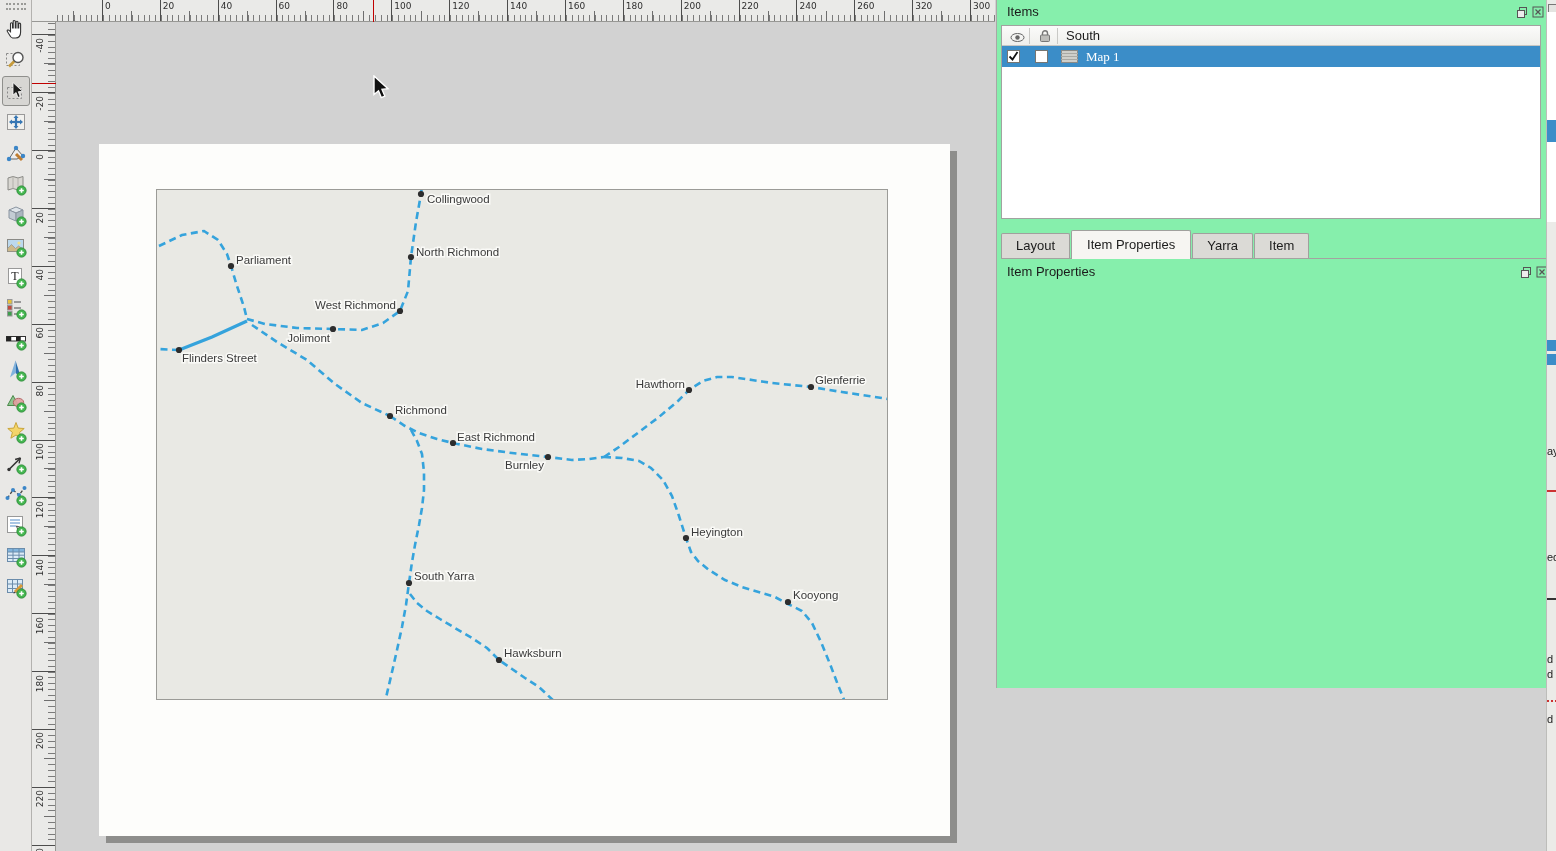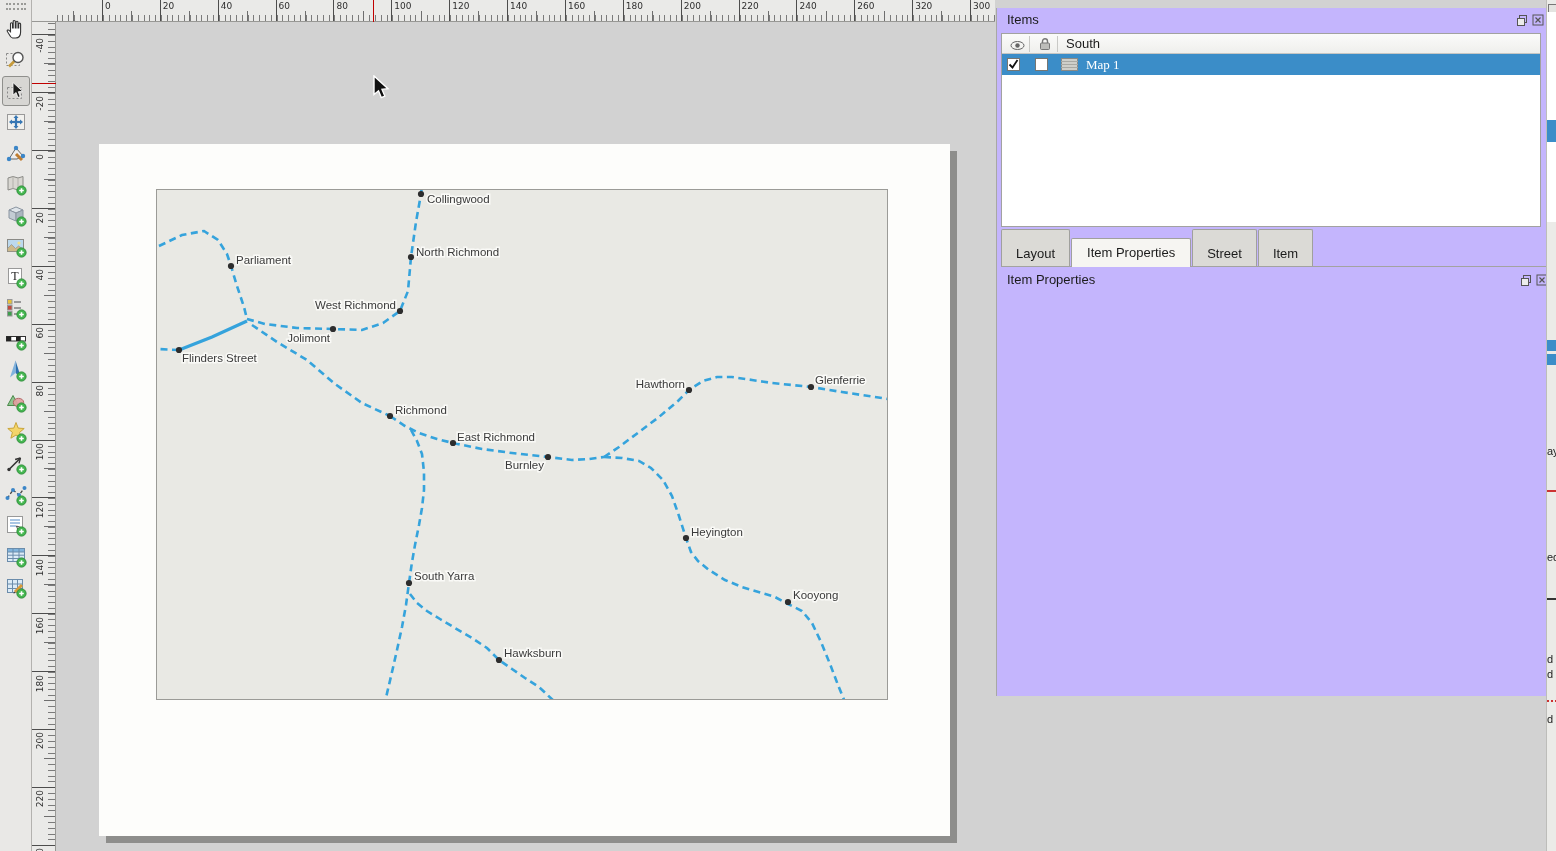--- a/index.html
+++ b/index.html
@@ -46,35 +46,35 @@
   .page{position:absolute;left:99px;top:144px;width:851px;height:692px;background:#fdfdfb;
         box-shadow:7px 7px 0 0 #8e8e8c;}
   .map-item{position:absolute;left:57px;top:45px;width:732px;height:511px;background:#e9e9e4;
             border:1px solid #9b9b97;}
   .map-item svg{display:block;}
 
   
   .cursor{position:absolute;left:372px;top:75px;pointer-events:none;}
 
   
-  .right-panel{position:absolute;left:996px;top:8px;width:550px;height:688px;background:#c4b5fd;
+  .right-panel{position:absolute;left:996px;top:0;width:550px;height:688px;background:#86efac;
                border-left:1px solid #a8a8a5;font-size:13px;color:#1b1b1b;}
   .dock-title{position:absolute;left:0;width:100%;height:24px;}
   .dock-title .t{position:absolute;left:10px;top:4px;}
   .tb-btn{position:absolute;top:5px;width:14px;height:14px;display:flex;align-items:center;justify-content:center;}
   .tree{position:absolute;left:4px;top:25px;width:540px;height:194px;background:#fff;border:1px solid #a2a2a0;}
   .tree-header{position:relative;height:20px;background:linear-gradient(#fbfbfa,#efefec);
                border-bottom:1px solid #c6c6c3;}
   .tree-header .sep{position:absolute;top:2px;width:1px;height:16px;background:#c9c9c6;}
   .tree-row{position:relative;height:21px;background:#3b8dc8;color:#fff;font-family:Liberation Serif, serif;}
   .cb{position:absolute;top:4px;width:13px;height:13px;background:#fff;border:1px solid #767672;
       display:flex;align-items:center;justify-content:center;}
   .tabs{position:absolute;left:4px;top:231px;width:546px;height:28px;display:flex;align-items:flex-end;
         border-bottom:1px solid #a3a3a0;}
-  .tab{padding:16px 14px 5px 14px;background:#dbdad6;border:1px solid #a0a09d;border-bottom:none;
+  .tab{padding:4px 14px 5px 14px;background:#dbdad6;border:1px solid #a0a09d;border-bottom:none;
        margin-right:1px;border-top-left-radius:2px;border-top-right-radius:2px;}
   .tab.active{background:#f6f5f2;padding:6px 15px 7px 15px;position:relative;top:1px;}
   .ip-title{position:absolute;left:0;top:260px;width:100%;height:24px;}
   .ip-title .t{position:absolute;left:10px;top:4px;}
 
   
   .sliver{position:absolute;left:1546px;top:0;width:10px;height:851px;background:#ebebe8;
           border-left:1px solid #bdbdba;overflow:hidden;}
   .sliver .white{position:absolute;left:0;width:10px;background:#fff;}
   .sliver .bluebar{position:absolute;left:0;width:10px;background:#3b8dc8;}
@@ -450,21 +450,21 @@
               <path d="M0 3.5h17M0 6.5h17M0 9.5h17" stroke="#a9a9a4"></path>
             </svg>
         </span>
         <span style="position:absolute;left:84px;top:3px;">Map 1</span>
       </div>
     </div>
 
     <div class="tabs">
       <span class="tab">Layout</span>
       <span class="tab active">Item Properties</span>
-      <span class="tab">Street</span>
+      <span class="tab">Yarra</span>
       <span class="tab">Item</span>
     </div>
 
     <div class="ip-title">
       <span class="t">Item Properties</span>
       <span class="tb-btn" style="left:522px;">
         <svg width="12" height="12" viewBox="0 0 12 12">
             <rect x="3.5" y="1.5" width="7" height="7" fill="none" stroke="#555"></rect>
             <rect x="1.5" y="4.5" width="7" height="7" fill="#ececec" stroke="#555"></rect>
           </svg>

